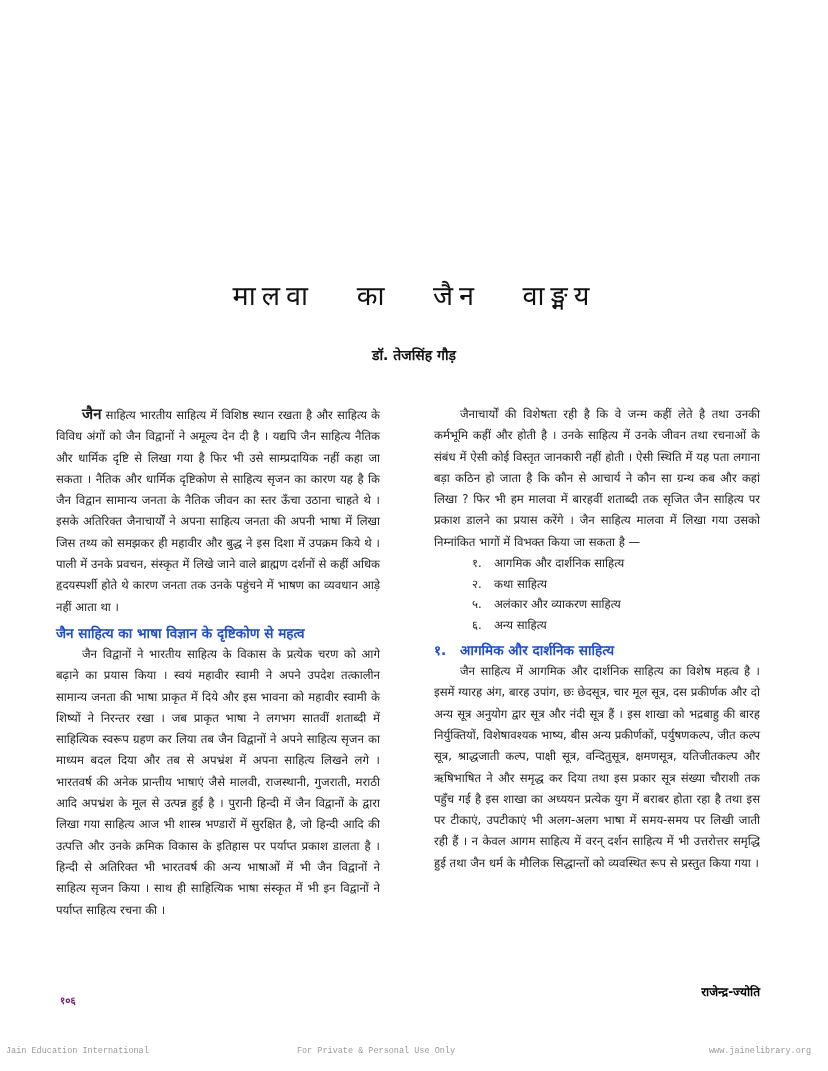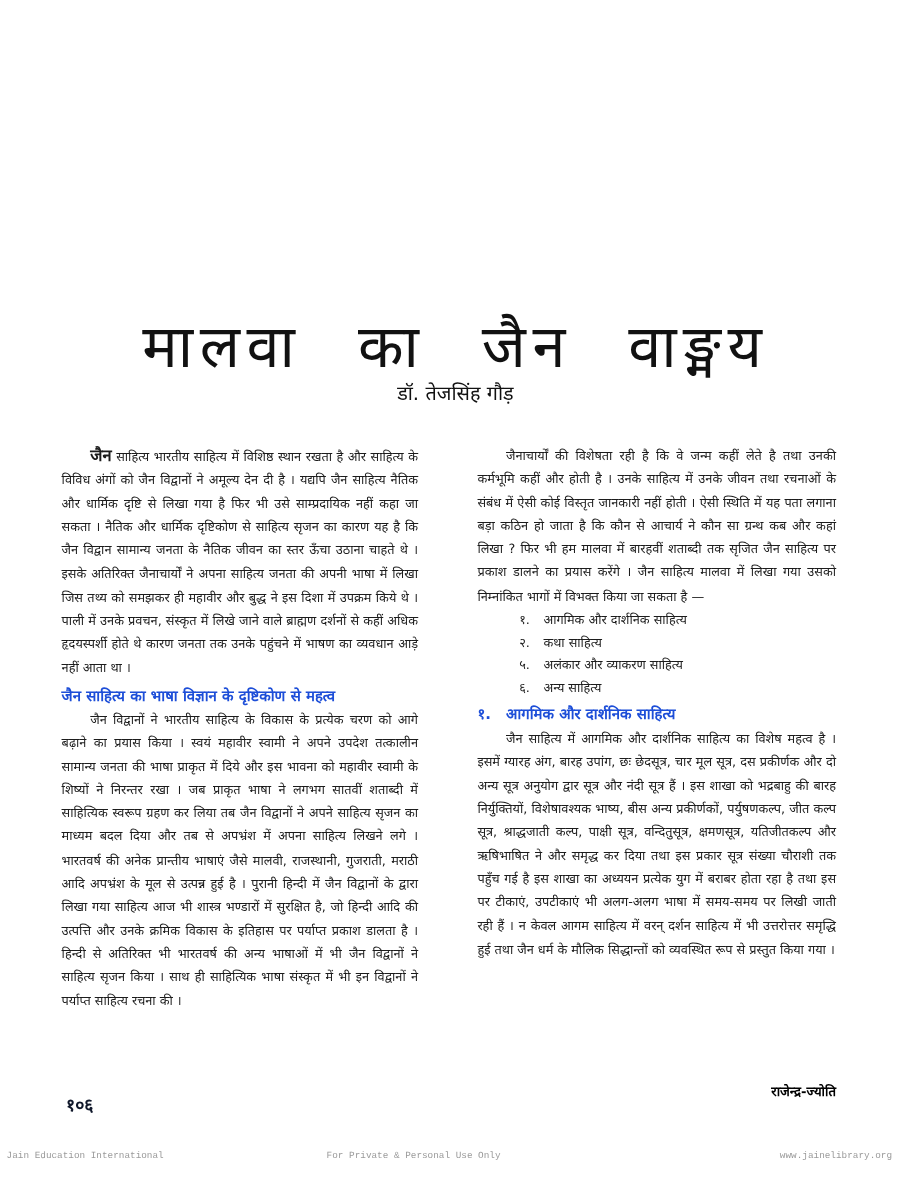--- a/index.html
+++ b/index.html
@@ -2,46 +2,46 @@
 <html><head>
   <meta charset="utf-8">
   <style>
     html, body { margin: 0; padding: 0; background: #ffffff; }
     body {
       width: 828px; height: 1071px; position: relative; overflow: hidden;
       font-family: "DejaVu Sans", sans-serif; color: #1a1a1a;
     }
     .title {
       position: absolute; left: 0; width: 828px; top: 276px;
-      text-align: center; font-size: 54px; letter-spacing: 6px;
+      text-align: center; font-size: 27px; letter-spacing: 6px;
       font-weight: normal; color: #111;
     }
     .title span { margin: 0 14px; }
     .author {
       position: absolute; left: 0; width: 828px; top: 345px;
-      text-align: center; font-size: 18px; font-weight: normal; color: #111;
+      text-align: center; font-size: 14px; font-weight: bold; color: #111;
     }
     .col {
       position: absolute; top: 404px; font-size: 11.6px; line-height: 21.3px;
       text-align: justify; color: #1c1c1c;
     }
     .col.left { left: 56px; width: 324px; }
     .col.right { left: 434px; width: 326px; }
     .col p { margin: 0; }
     .indent { text-indent: 26px; }
     .dropword { font-weight: bold; font-size: 15px; }
     h3 {
       margin: 4px 0 0 0; font-size: 13.6px; font-weight: bold; line-height: 22px; color: #1d4ed8;
     }
     ol.divisions { list-style: none; margin: 0; padding: 0 0 0 38px; }
     ol.divisions li { line-height: 20.5px; }
     ol.divisions li .num { display: inline-block; width: 22px; }
     .h3num { display: inline-block; width: 26px; }
     .page-num {
-      position: absolute; left: 60px; top: 993px; font-size: 16px; font-weight: bold; color: #0f172a;
+      position: absolute; left: 60px; top: 993px; font-size: 10px; font-weight: bold; color: #701a75;
     }
     .journal {
       position: absolute; right: 68px; top: 983px; font-size: 12px; font-weight: bold; color: #000000;
     }
     .footer {
       position: absolute; top: 1046px; font-size: 8.5px; color: #9a9a9a;
       font-family: Liberation Mono, monospace;
     }
     .footer.l { left: 6px; }
     .footer.c { left: 0; width: 752px; text-align: center; }

